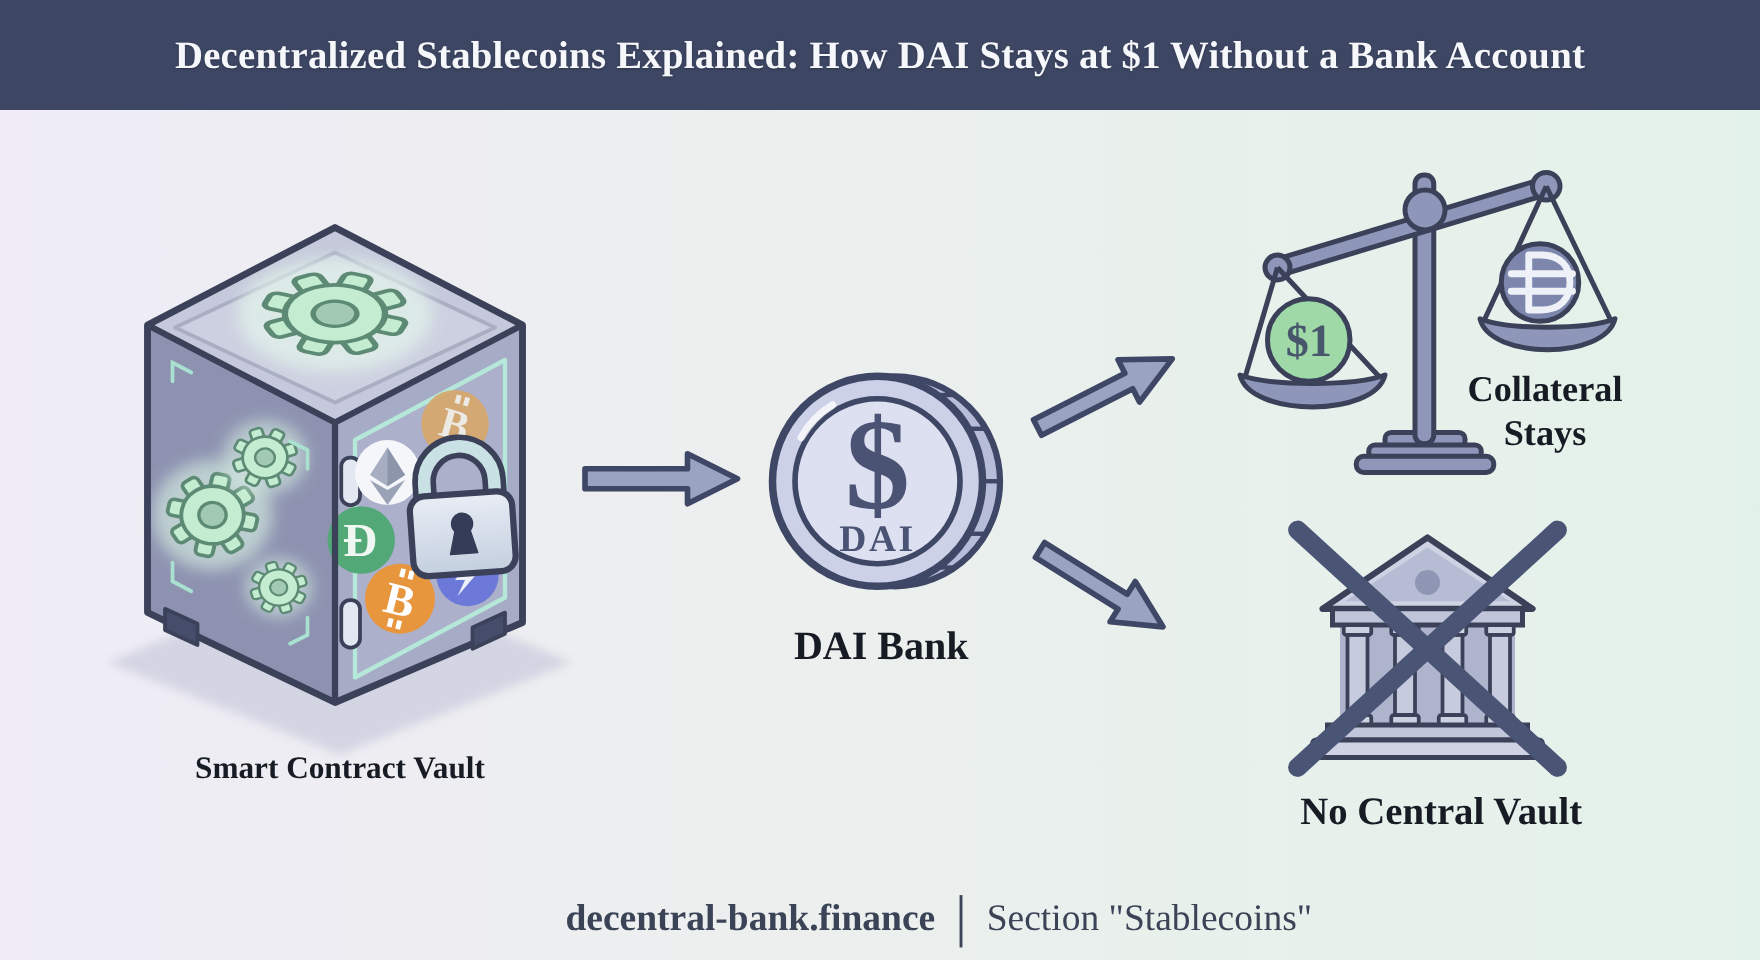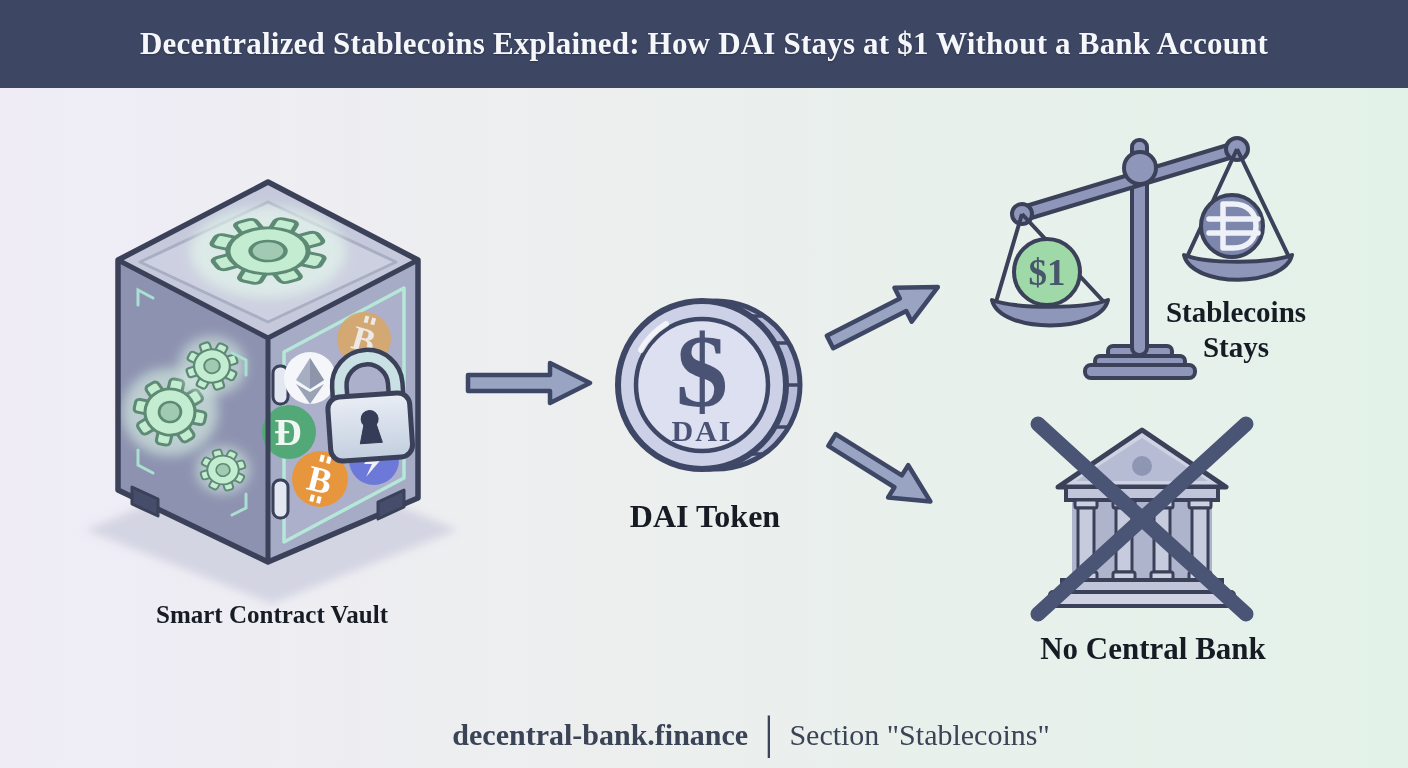--- a/index.html
+++ b/index.html
@@ -247,26 +247,26 @@
       <rect x="1062" y="580" width="160" height="12" fill="#c0c5da" stroke="#3a4159" stroke-width="4"></rect>
       <rect x="1050" y="592" width="184" height="14" rx="3" fill="#ced2e3" stroke="#3a4159" stroke-width="4"></rect>
       <g stroke="#4a5475" stroke-width="15" stroke-linecap="round">
         <line x1="1038" y1="424" x2="1246" y2="614"></line>
         <line x1="1246" y1="424" x2="1038" y2="614"></line>
       </g>
     </g>
   </svg>
 
   <div class="label label-vault">Smart Contract Vault</div>
-  <div class="label label-dai">DAI Token</div>
+  <div class="label label-dai">DAI Bank</div>
   <div class="label label-collateral">
-    <span>Stablecoins</span><br>
+    <span>Collateral</span><br>
     <span>Stays</span>
   </div>
-  <div class="label label-bank">No Central Bank</div>
+  <div class="label label-bank">No Central Vault</div>
 
   <div class="footer">
     <span class="site">decentral-bank.finance</span>
     <span class="sep">|</span>
     <span class="section">Section "Stablecoins"</span>
   </div>
 
 </div>
 
 </body></html>

